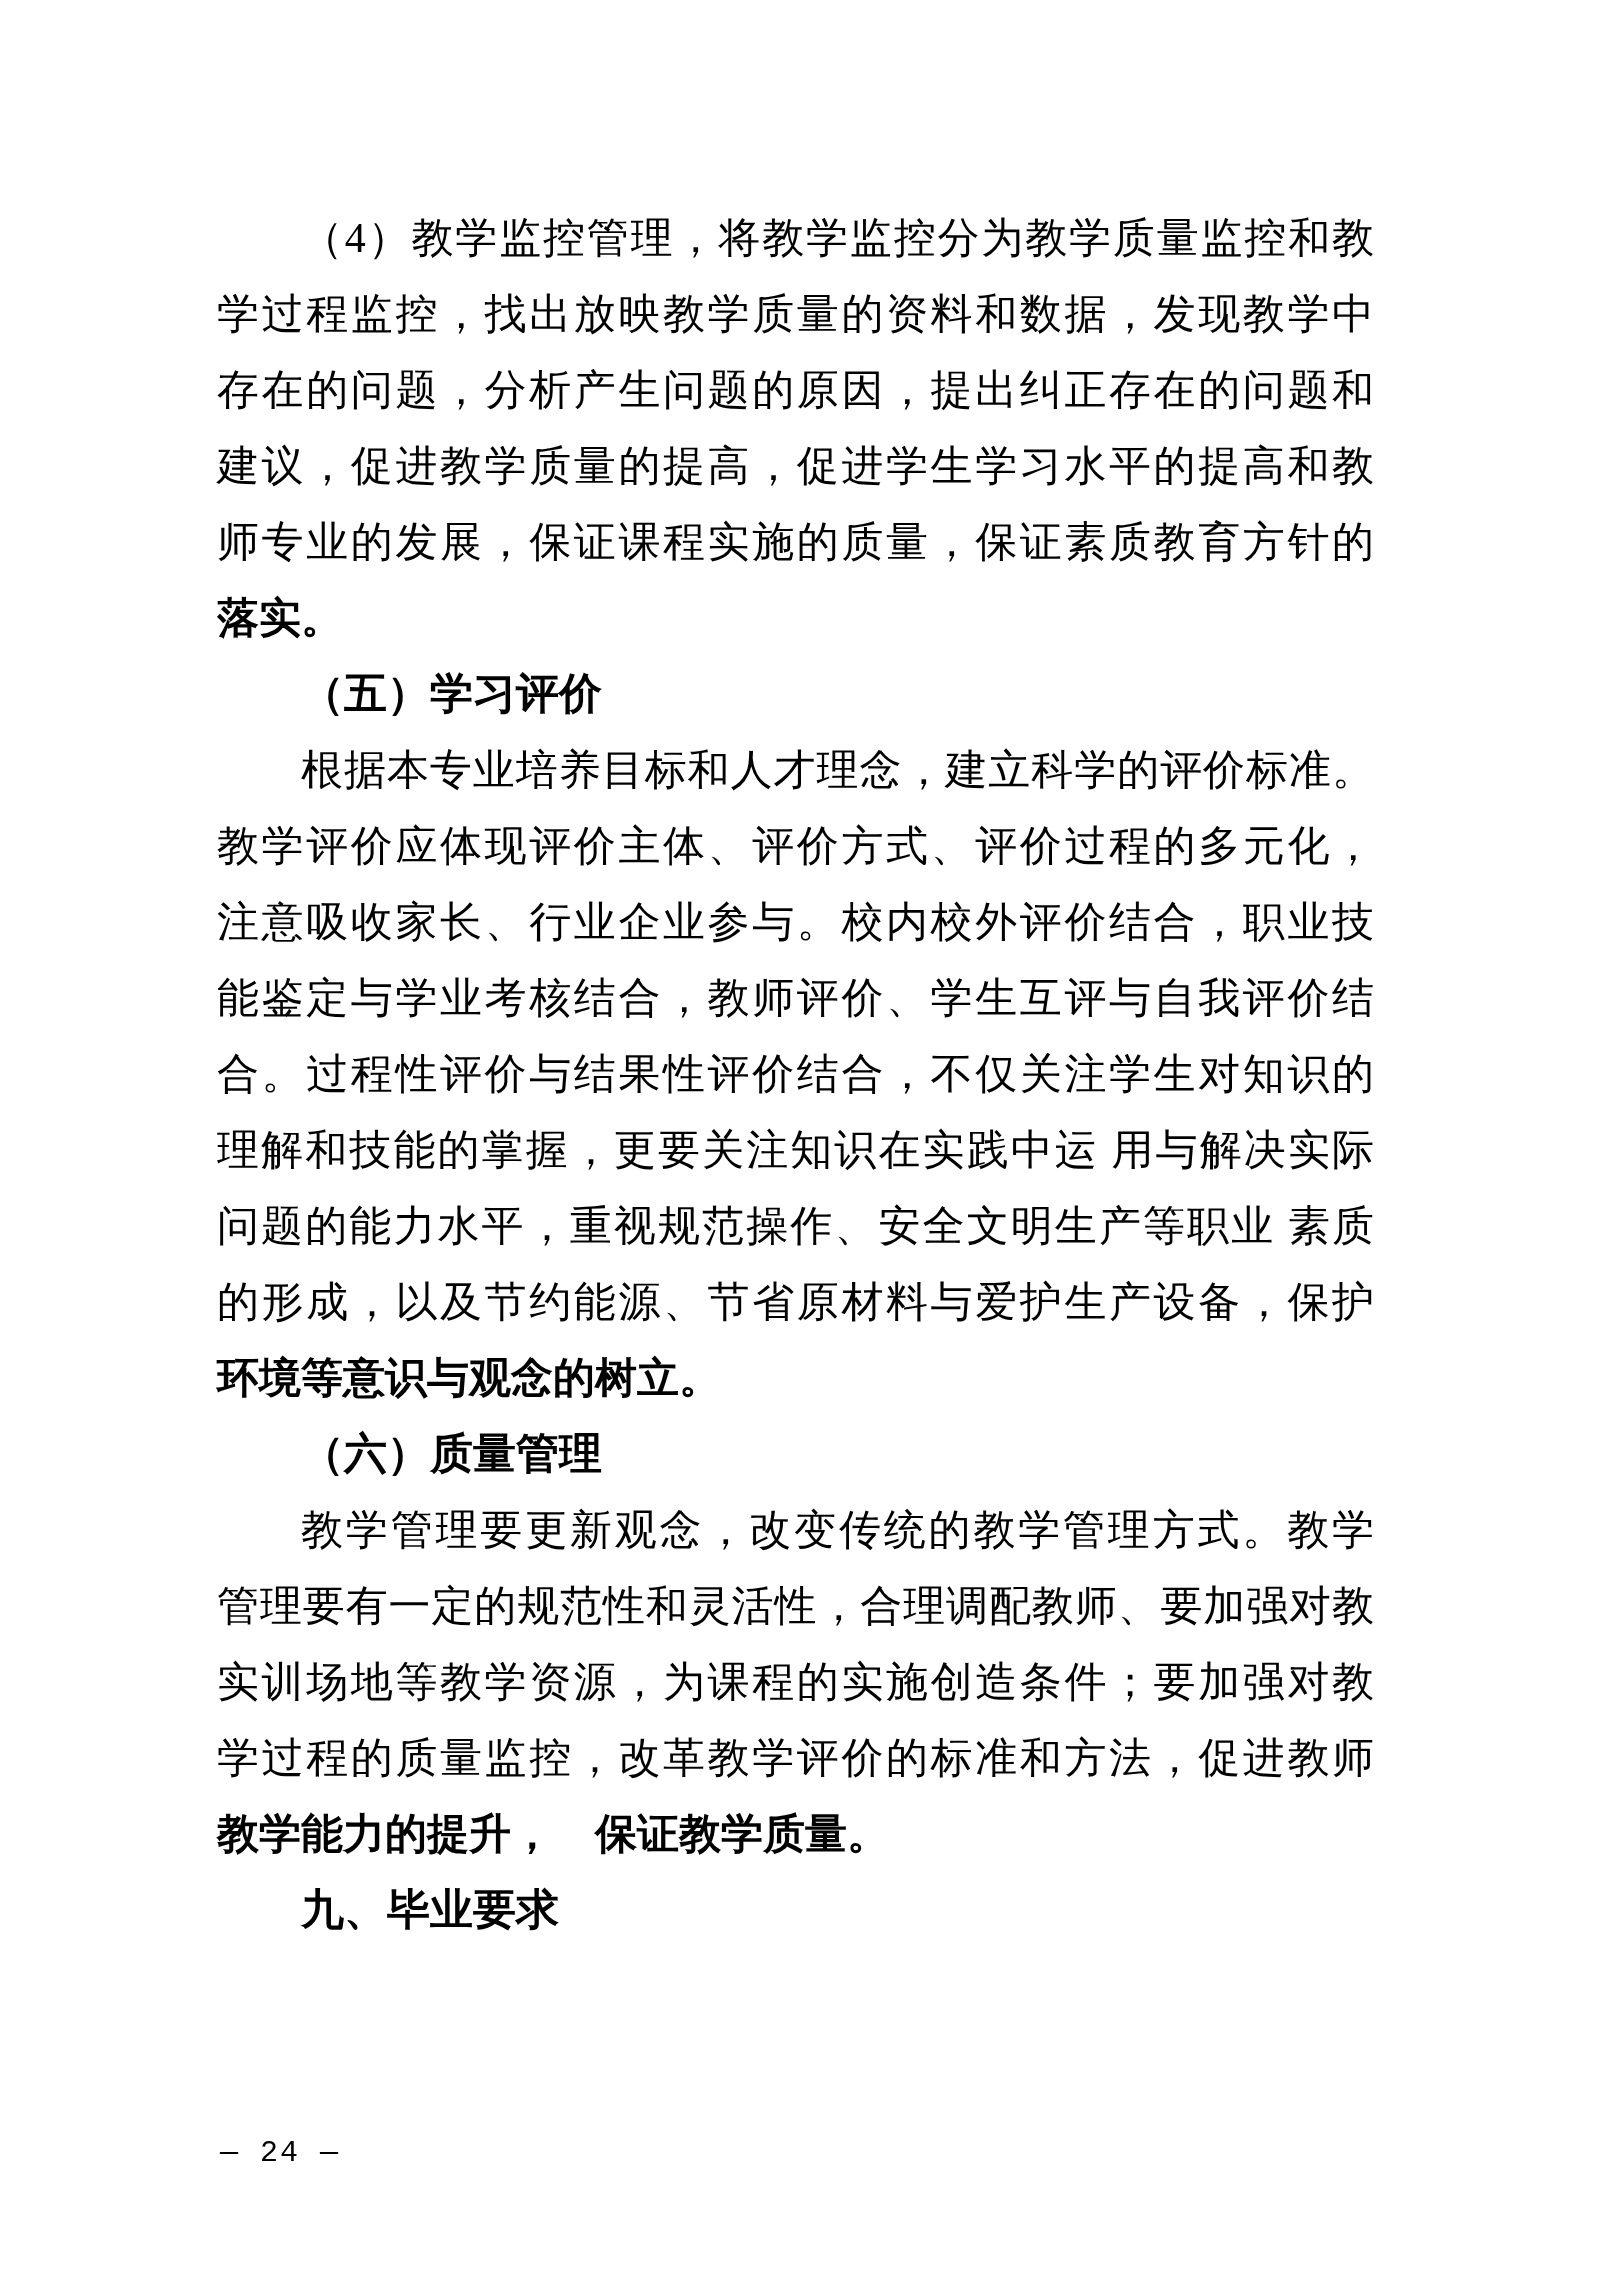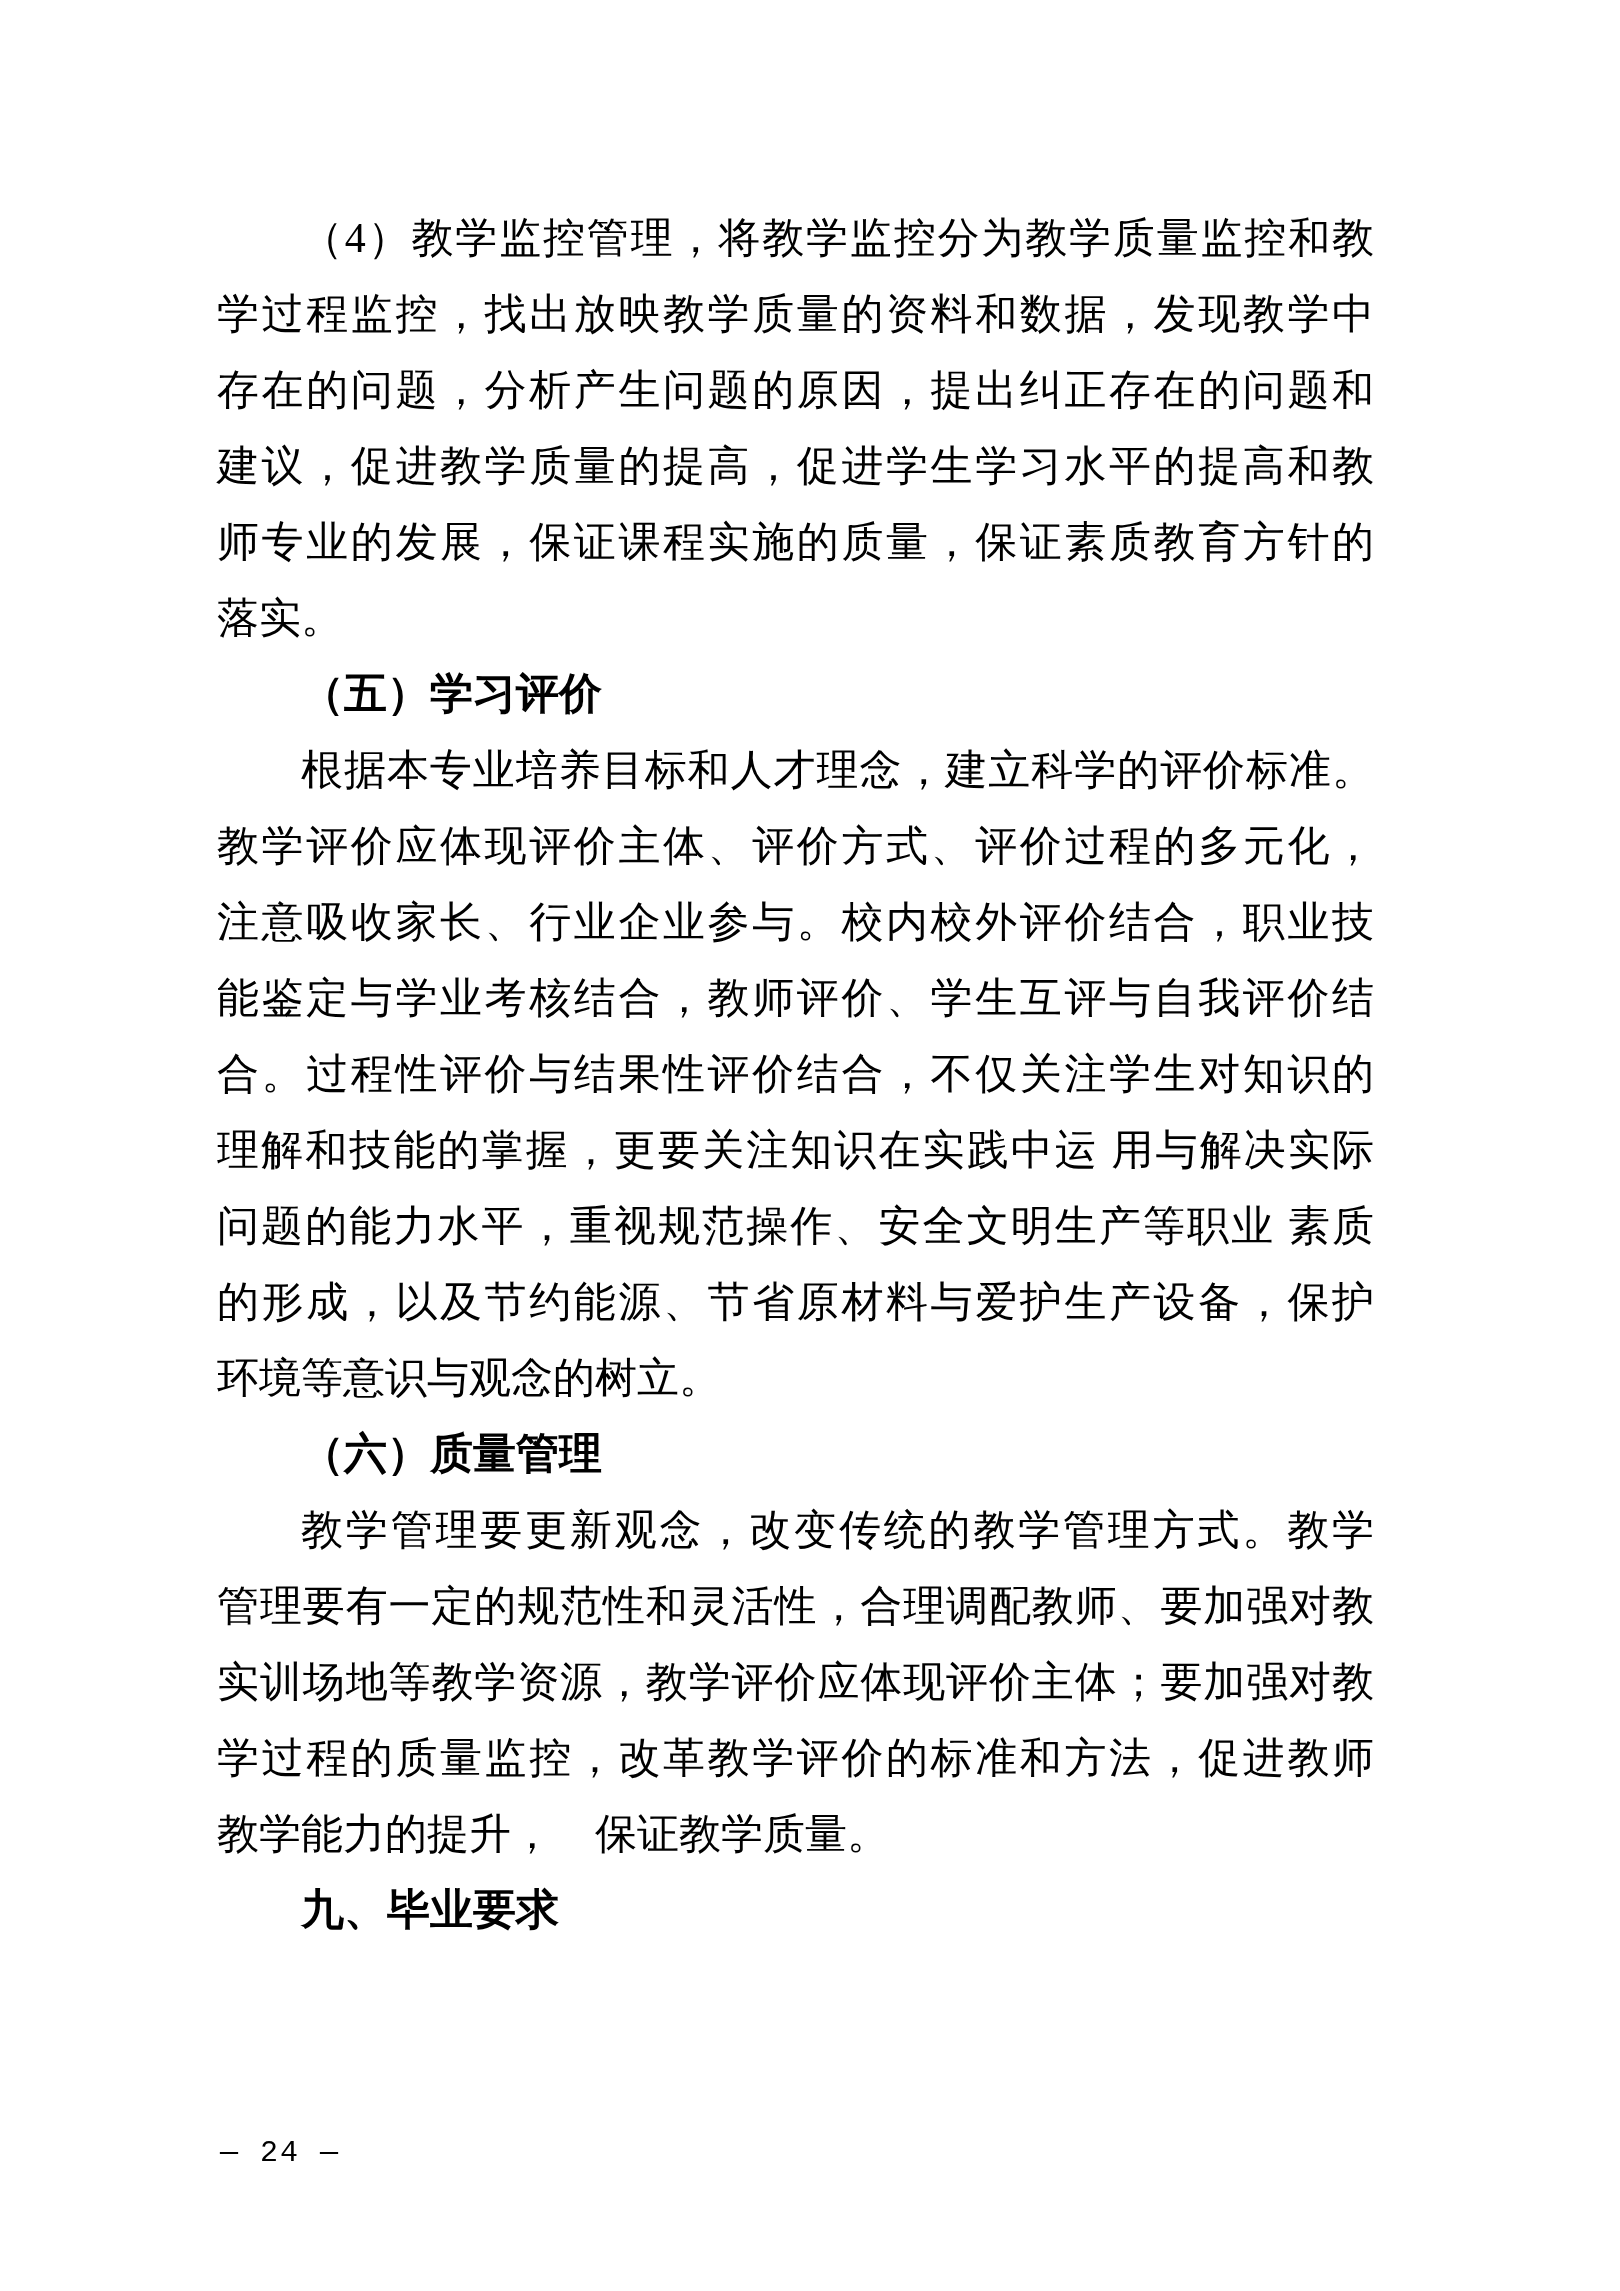--- a/index.html
+++ b/index.html
@@ -38,20 +38,21 @@
     font-weight: 400;
     white-space: normal;
     overflow: visible;
   }
   .line.indent {
     text-indent: 84px;
   }
   .line.end {
     text-align: right;
     text-align-last: left;
+    font-weight: bold;
   }
   .line.heading {
     font-weight: 700;
     font-size: 43px;
     text-align: center;
     text-align-last: left;
   }
   .page-number {
     position: absolute;
     left: 220px;
@@ -82,21 +83,21 @@
     <div class="line">注意吸收家长、行业企业参与。校内校外评价结合，职业技</div>
     <div class="line">能鉴定与学业考核结合，教师评价、学生互评与自我评价结</div>
     <div class="line">合。过程性评价与结果性评价结合，不仅关注学生对知识的</div>
     <div class="line">理解和技能的掌握，更要关注知识在实践中运 用与解决实际</div>
     <div class="line">问题的能力水平，重视规范操作、安全文明生产等职业 素质</div>
     <div class="line">的形成，以及节约能源、节省原材料与爱护生产设备，保护</div>
     <div class="line end">环境等意识与观念的树立。</div>
     <div class="line indent heading">（六）质量管理</div>
     <div class="line indent">教学管理要更新观念，改变传统的教学管理方式。教学</div>
     <div class="line">管理要有一定的规范性和灵活性，合理调配教师、要加强对教</div>
-    <div class="line">实训场地等教学资源，教学评价应体现评价主体；要加强对教</div>
+    <div class="line">实训场地等教学资源，为课程的实施创造条件；要加强对教</div>
     <div class="line">学过程的质量监控，改革教学评价的标准和方法，促进教师</div>
     <div class="line end">教学能力的提升，　保证教学质量。</div>
     <div class="line indent heading">九、毕业要求</div>
   </main>
 
   <footer class="page-number">— 24 —</footer>
 
 </div>
 
 

